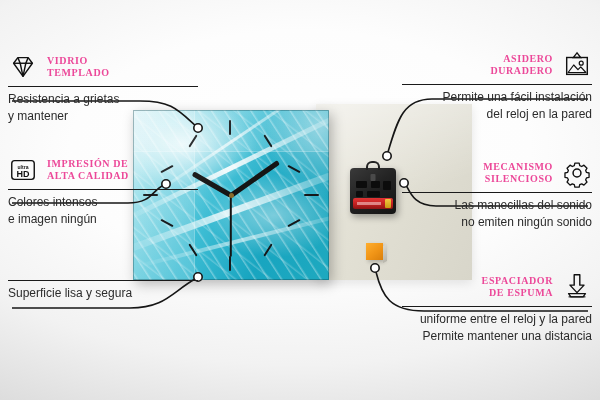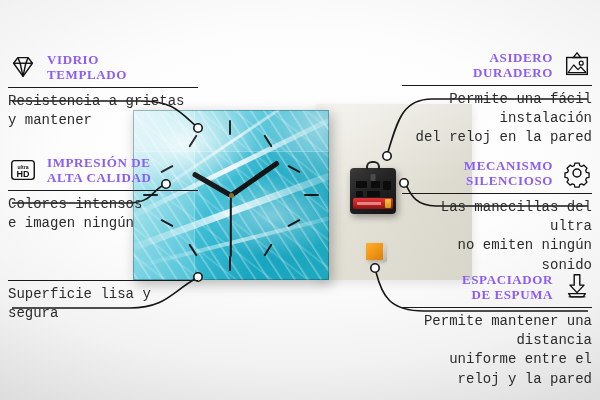--- a/index.html
+++ b/index.html
@@ -152,27 +152,27 @@
   .feature.right{ right:8px; text-align:right; }
 
   .f-head{ display:flex; align-items:center; gap:9px; }
   .feature.right .f-head{ flex-direction:row-reverse;text-align:right; }
 
   .f-icon{ width:30px; height:30px; flex:0 0 30px; display:block; }
   .f-icon svg{ display:block; width:30px; height:30px; }
 
   .f-title{
     font-family:"Liberation Serif", serif;
-    font-weight:700; font-size:13px; line-height:1.18;
-    letter-spacing:0.6px; color:#8b5cf6; text-transform:uppercase;
+    font-weight:700; font-size:10px; line-height:1.18;
+    letter-spacing:0.6px; color:#ec4899; text-transform:uppercase;
   }
   .f-rule{ height:1px; background:#1a1a1a; margin:4px 0 4px 0; width:100%; }
   .f-desc{
-    font-family:Liberation Mono, monospace;
-    font-size:14px; line-height:1.38; color:#2b2b2b;
+    font-family:Liberation Sans, sans-serif;
+    font-size:12px; line-height:1.38; color:#2b2b2b;
   }
 </style>
 </head>
 <body>
 
 <div id="stage">
 
   <div class="wall-panel"></div>
 
   <div class="clock">
@@ -324,34 +324,34 @@
         <path fill="none" stroke="#111" stroke-width="1.6" stroke-linejoin="round" d="M13.4 4 h5.2 l0.7 3.1 2.4 1 2.7-1.6 3.7 3.7 -1.6 2.7 1 2.4 3.1 0.7 v5.2 l-3.1 0.7 -1 2.4 1.6 2.7 -3.7 3.7 -2.7-1.6 -2.4 1 -0.7 3.1 h-5.2 l-0.7-3.1 -2.4-1 -2.7 1.6 -3.7-3.7 1.6-2.7 -1-2.4 -3.1-0.7 v-5.2 l3.1-0.7 1-2.4 -1.6-2.7 3.7-3.7 2.7 1.6 2.4-1 Z" transform="scale(0.88) translate(2.2,2.2)"></path>
         <circle cx="16" cy="16" r="4.2" fill="none" stroke="#111" stroke-width="1.6"></circle>
       </svg>
     </span>
     <div>
       <div class="f-title">MECANISMO</div>
       <div class="f-title">SILENCIOSO</div>
     </div>
   </div>
   <div class="f-rule"></div>
-  <div class="f-desc">Las manecillas del ultra</div>
+  <div class="f-desc">Las manecillas del sonido</div>
   <div class="f-desc">no emiten ningún sonido</div>
 </div>
 
 <div class="feature right" style="top:272px;">
   <div class="f-head">
     <span class="f-icon">
       <svg viewBox="0 0 32 32">
         <path d="M13 3 h6 v11 h4.5 L16 22 L8.5 14 H13 Z" fill="none" stroke="#111" stroke-width="1.5" stroke-linejoin="round"></path>
         <path d="M7 23 h18 l-2.5 3.5 H9.5 Z" fill="none" stroke="#111" stroke-width="1.4" stroke-linejoin="round"></path>
         <path d="M7 26.5 h18" fill="none" stroke="#111" stroke-width="1.2"></path>
       </svg>
     </span>
     <div>
       <div class="f-title">ESPACIADOR</div>
       <div class="f-title">DE ESPUMA</div>
     </div>
   </div>
   <div class="f-rule"></div>
+  <div class="f-desc">uniforme entre el reloj y la pared</div>
   <div class="f-desc">Permite mantener una distancia</div>
-  <div class="f-desc">uniforme entre el reloj y la pared</div>
 </div>
 
 </body></html>

